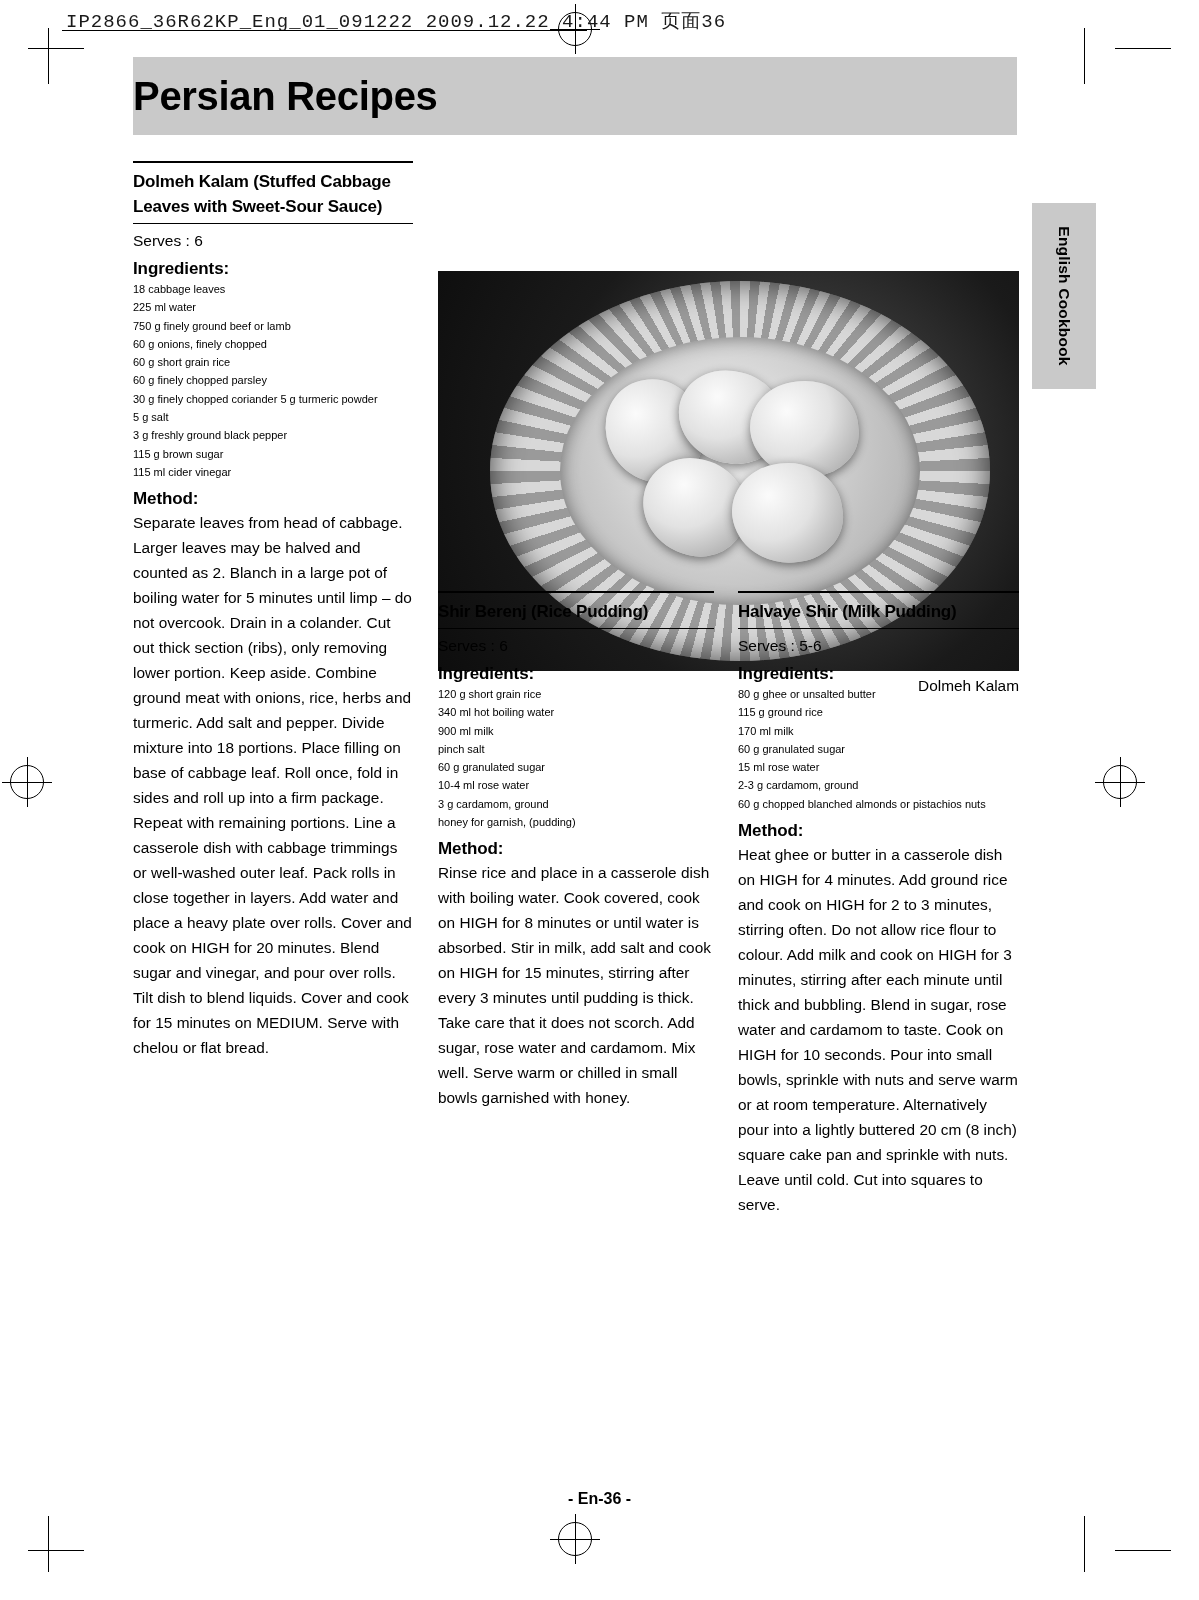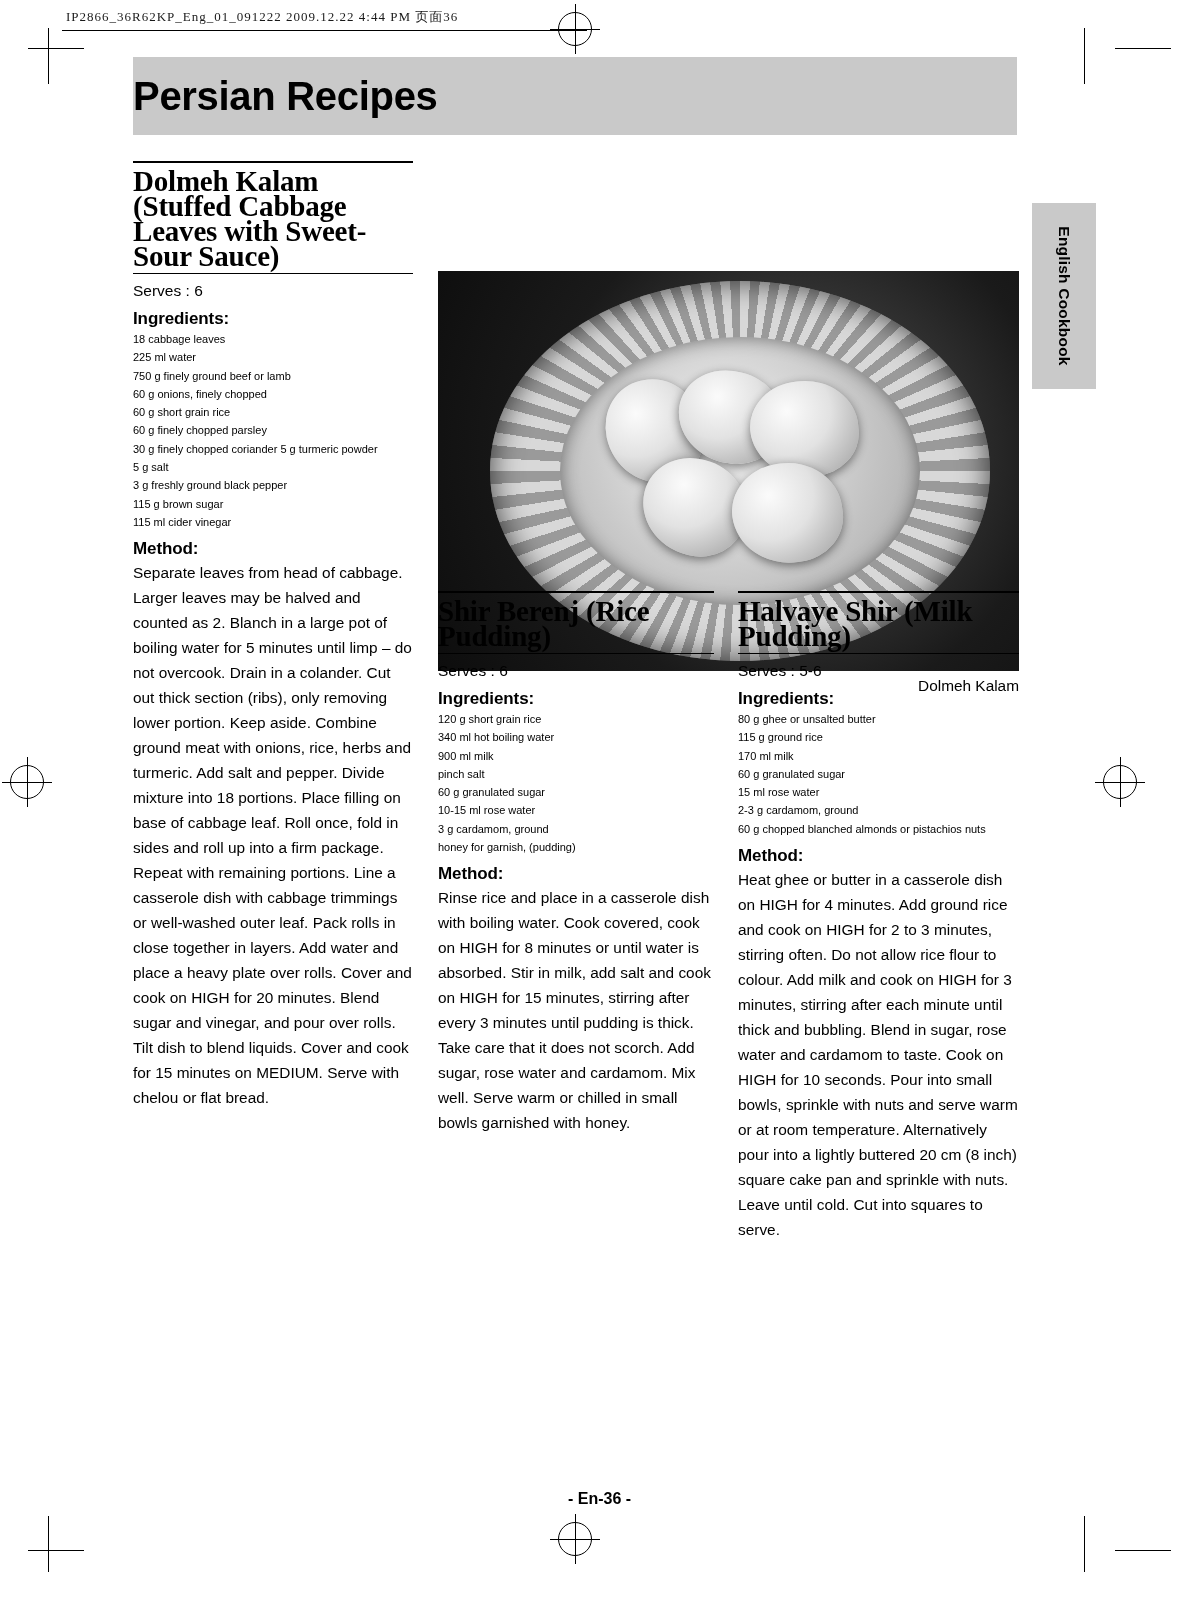--- a/index.html
+++ b/index.html
@@ -38,22 +38,22 @@
     background: #000;
   }
   .reg::before { left: 50%; top: -9px; width: 1px; height: 50px; margin-left: -0.5px; }
   .reg::after  { top: 50%; left: -9px; height: 1px; width: 50px; margin-top: -0.5px; }
 
   
   .slug {
     position: absolute;
     top: 8px;
     left: 66px;
-    font-family: Liberation Serif, serif;
-    font-size: 13px;
+    font-family: Liberation Mono, monospace;
+    font-size: 19px;
     letter-spacing: 1px;
     color: #1a1a1a;
     white-space: nowrap;
   }
   .slug-rule {
     position: absolute;
     top: 30px;
     left: 62px;
     width: 525px;
     height: 1px;
@@ -131,25 +131,24 @@
     border-top: 2px solid #000;
     margin-bottom: 6px;
   }
   .rule-bottom {
     border-bottom: 1px solid #000;
     margin: 4px 0 7px 0;
   }
 
   h2.recipe-title {
     margin: 0;
-    font-size: 29px;
+    font-size: 17px;
     line-height: 25px;
     font-weight: bold;
     letter-spacing: -0.2px;
-    font-family: Liberation Serif, serif;
   }
 
   .serves {
     font-size: 15.5px;
     line-height: 20px;
     margin: 6px 0 0 0;
   }
 
   h3.sub {
     margin: 8px 0 1px 0;
@@ -328,21 +327,21 @@
       <h2 class="recipe-title">Shir Berenj (Rice Pudding)</h2>
       <div class="rule-bottom"></div>
       <p class="serves">Serves : 6</p>
       <h3 class="sub">Ingredients:</h3>
       <div class="ing-list">
         <div>120 g short grain rice</div>
         <div>340 ml hot boiling water</div>
         <div>900 ml milk</div>
         <div>pinch salt</div>
         <div>60 g granulated sugar</div>
-        <div>10-15 ml rose water</div>
+        <div>10-4 ml rose water</div>
         <div>3 g cardamom, ground</div>
         <div>honey for garnish, (pudding)</div>
       </div>
       <h3 class="sub">Method:</h3>
       <p class="body-text">Rinse rice and place in a casserole dish with boiling water. Cook covered, cook on HIGH for 8 minutes or until water is absorbed. Stir in milk, add salt and cook on HIGH for 15 minutes, stirring after every 3 minutes until pudding is thick. Take care that it does not scorch. Add sugar, rose water and cardamom. Mix well. Serve warm or chilled in small bowls garnished with honey.</p>
     </div>
 
     <div class="col-right">
       <div class="rule-top"></div>
       <h2 class="recipe-title">Halvaye Shir (Milk Pudding)</h2>

